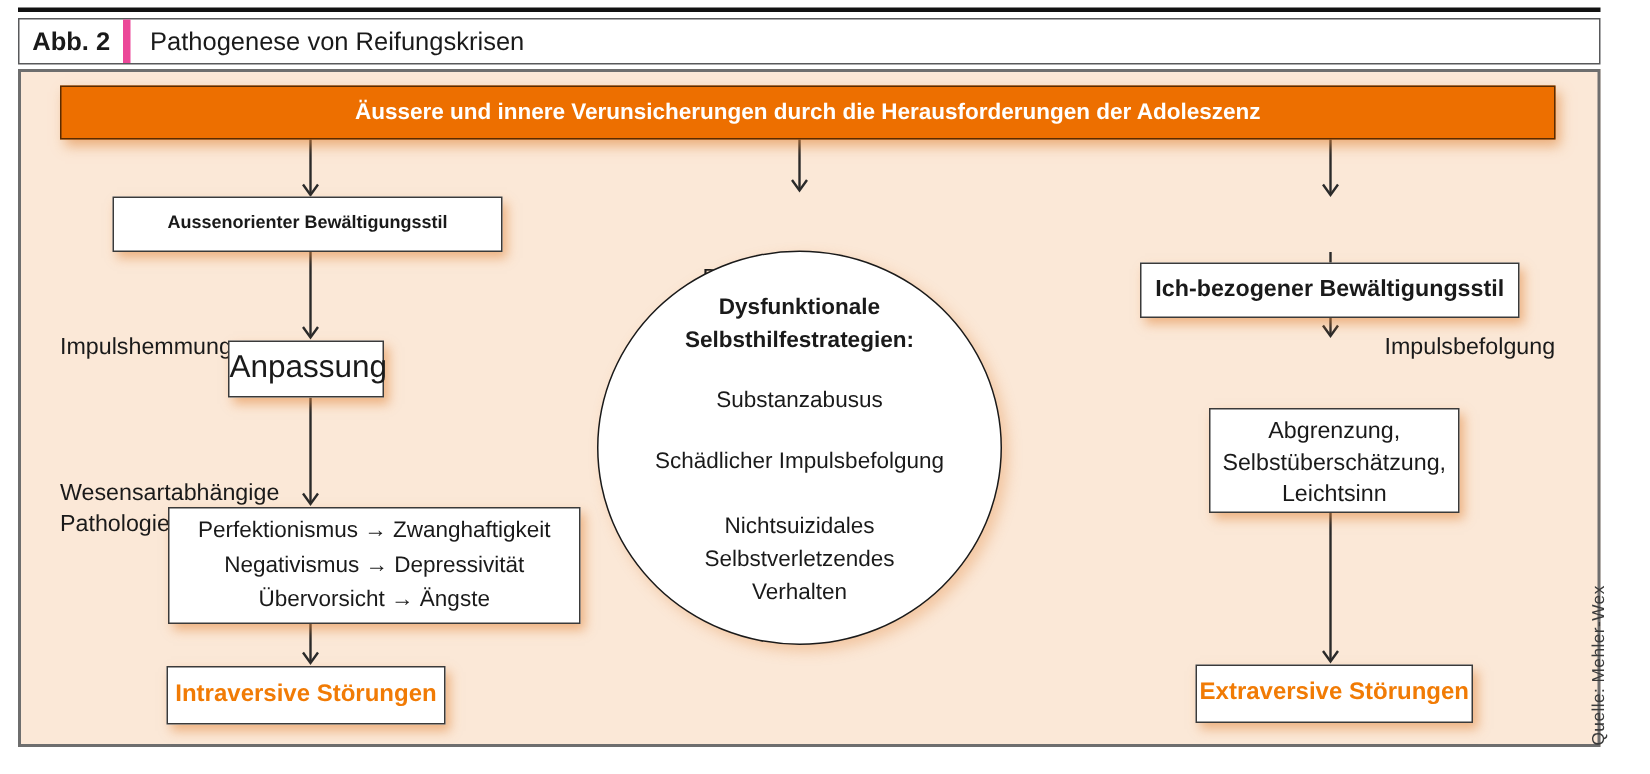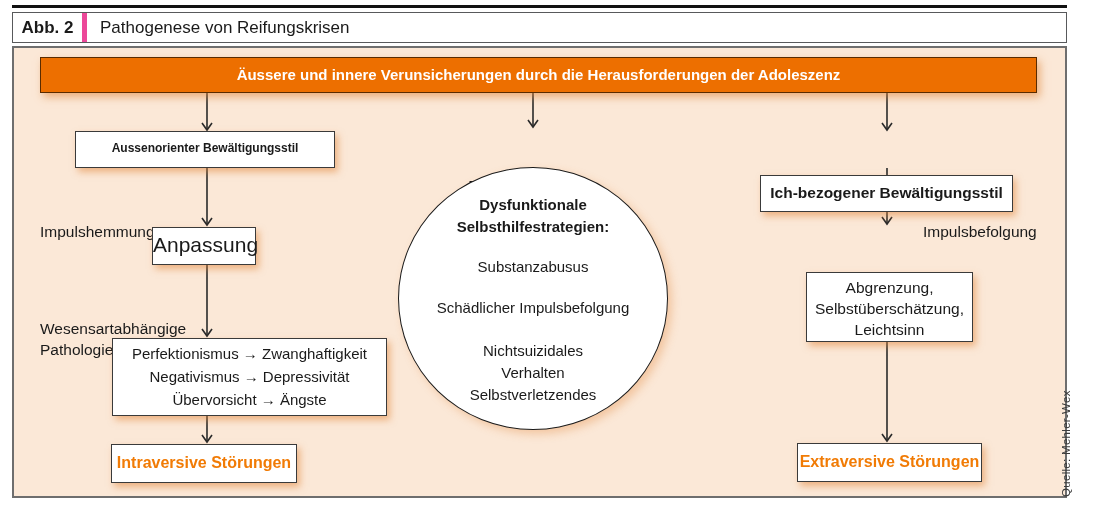--- a/index.html
+++ b/index.html
@@ -134,22 +134,22 @@
   <div id="label-begleit" class="flabel">Begleitphänomene</div>
   <div id="ellipse">
     <div id="circle-title" class="c-row">
       <div>Dysfunktionale</div>
       <div>Selbsthilfestrategien:</div>
     </div>
     <div id="circle-item1" class="c-row">Substanzabusus</div>
     <div id="circle-item2" class="c-row">Schädlicher Impulsbefolgung</div>
     <div id="circle-item3" class="c-row">
       <div>Nichtsuizidales</div>
+      <div>Selbstverletzendes</div>
       <div>Verhalten</div>
-      <div>Selbstverletzendes</div>
     </div>
   </div>
 
   <div id="box-right-style" class="wbox">Ich-bezogener Bewältigungsstil</div>
   <div id="label-impulsbefolgung" class="flabel">Impulsbefolgung</div>
   <div id="box-abgrenzung" class="wbox">
     <div>Abgrenzung,</div>
     <div>Selbstüberschätzung,</div>
     <div>Leichtsinn</div>
   </div>

